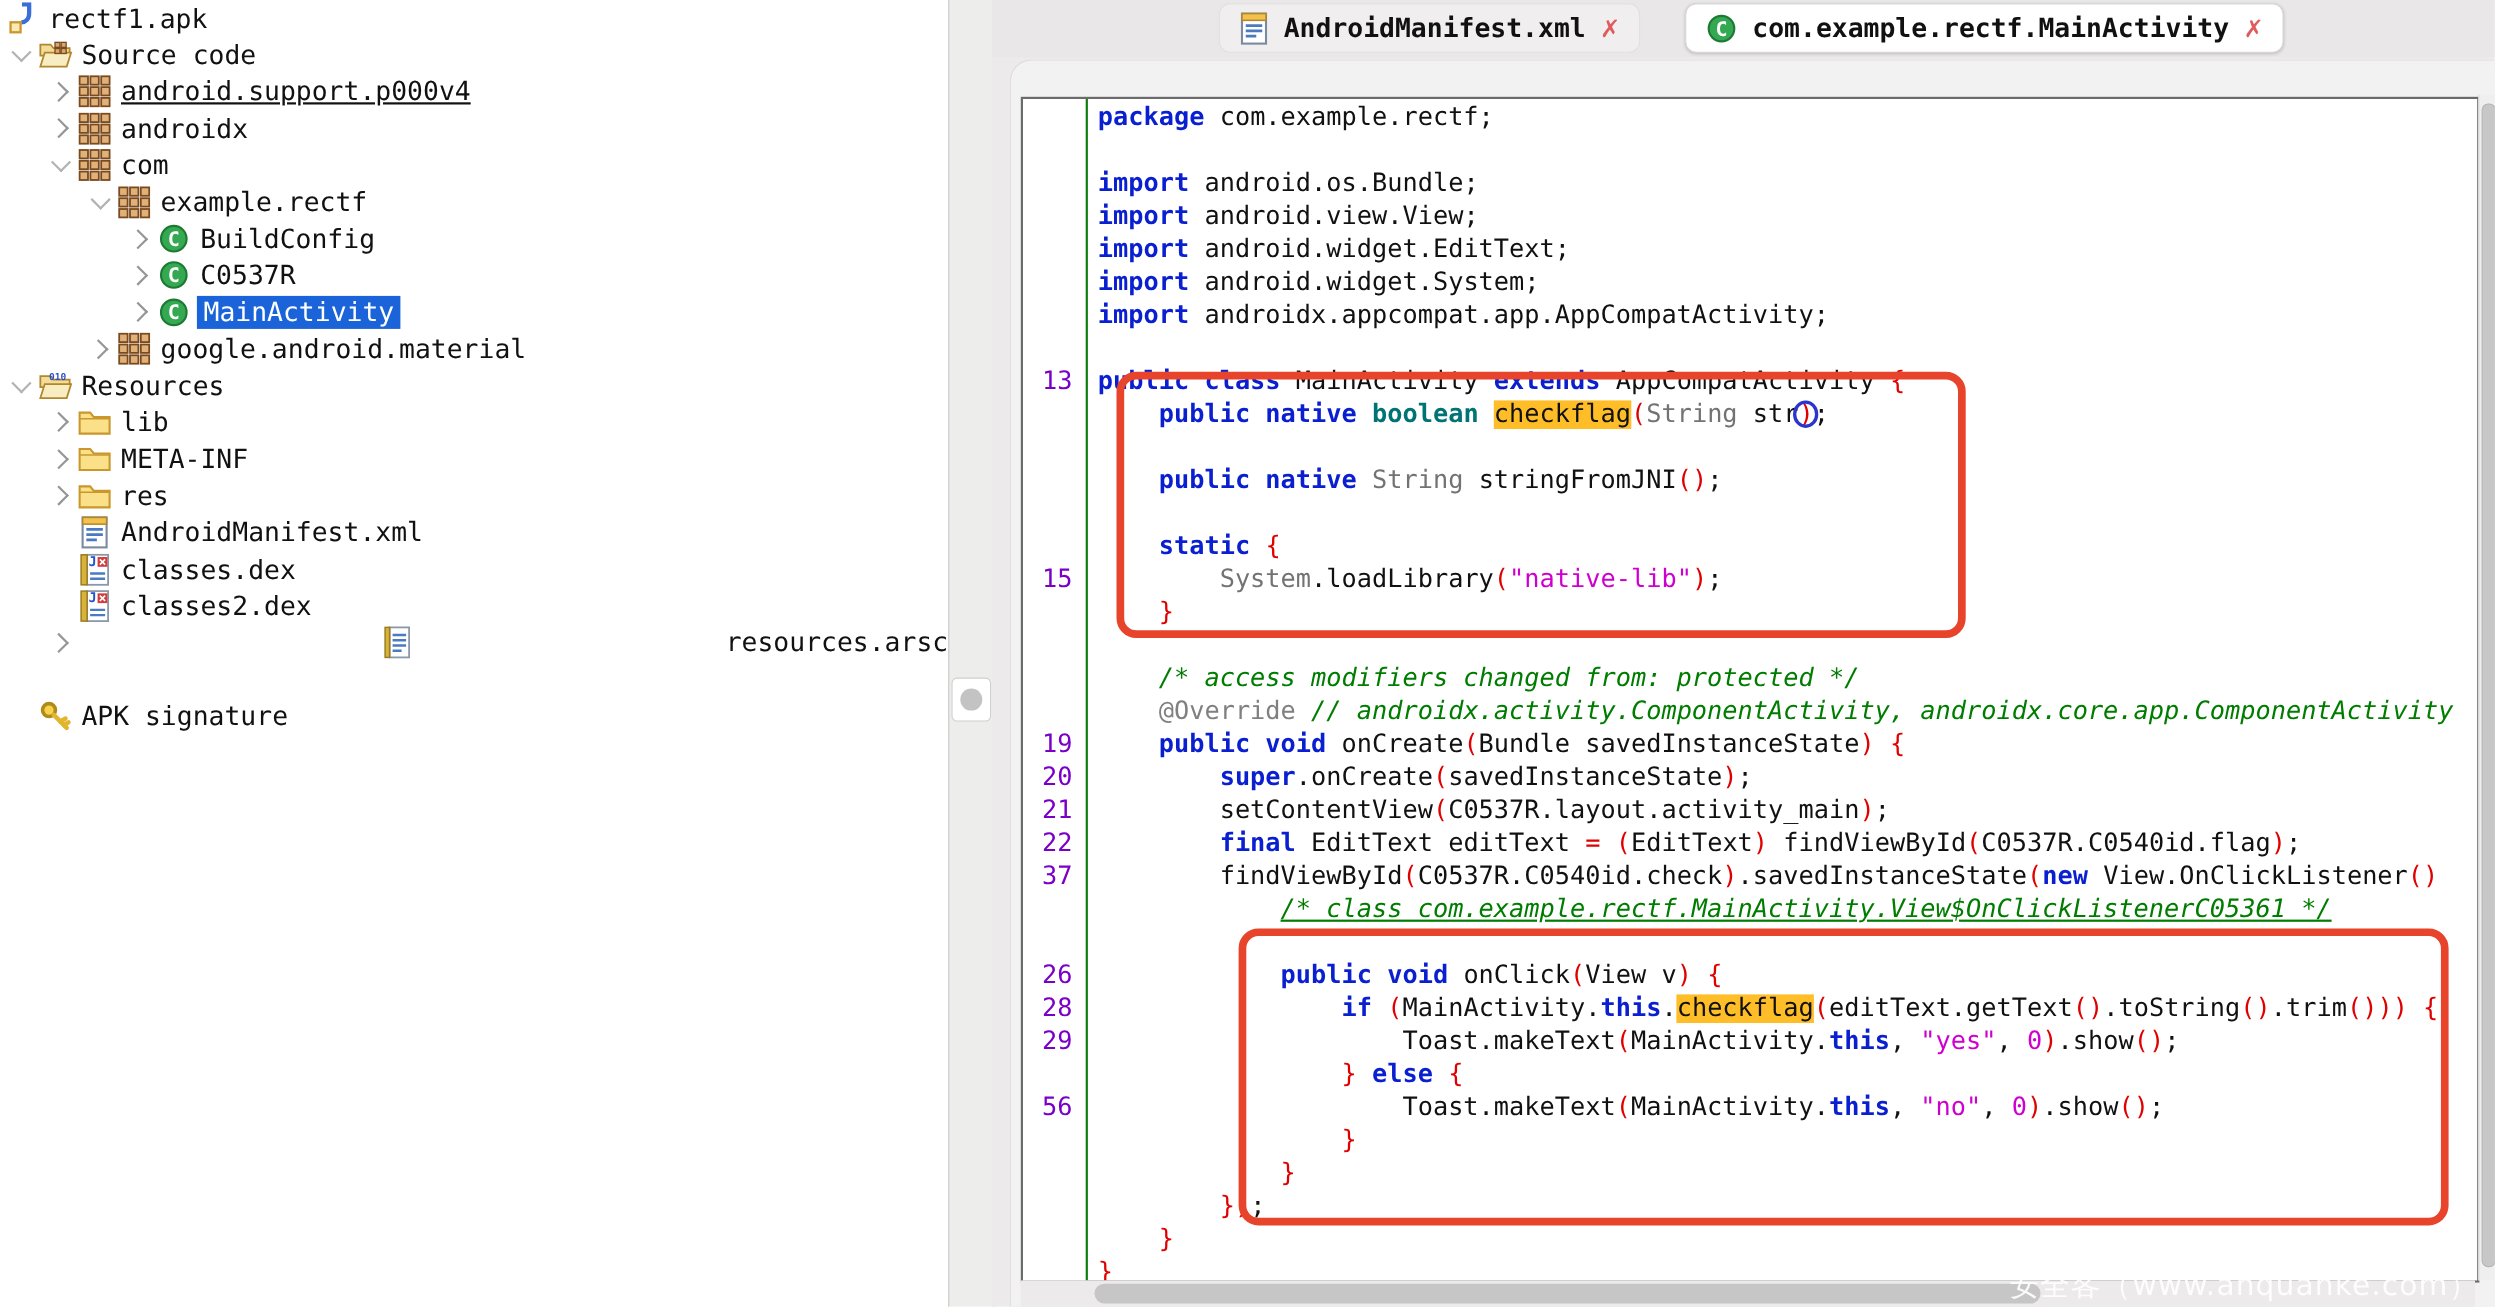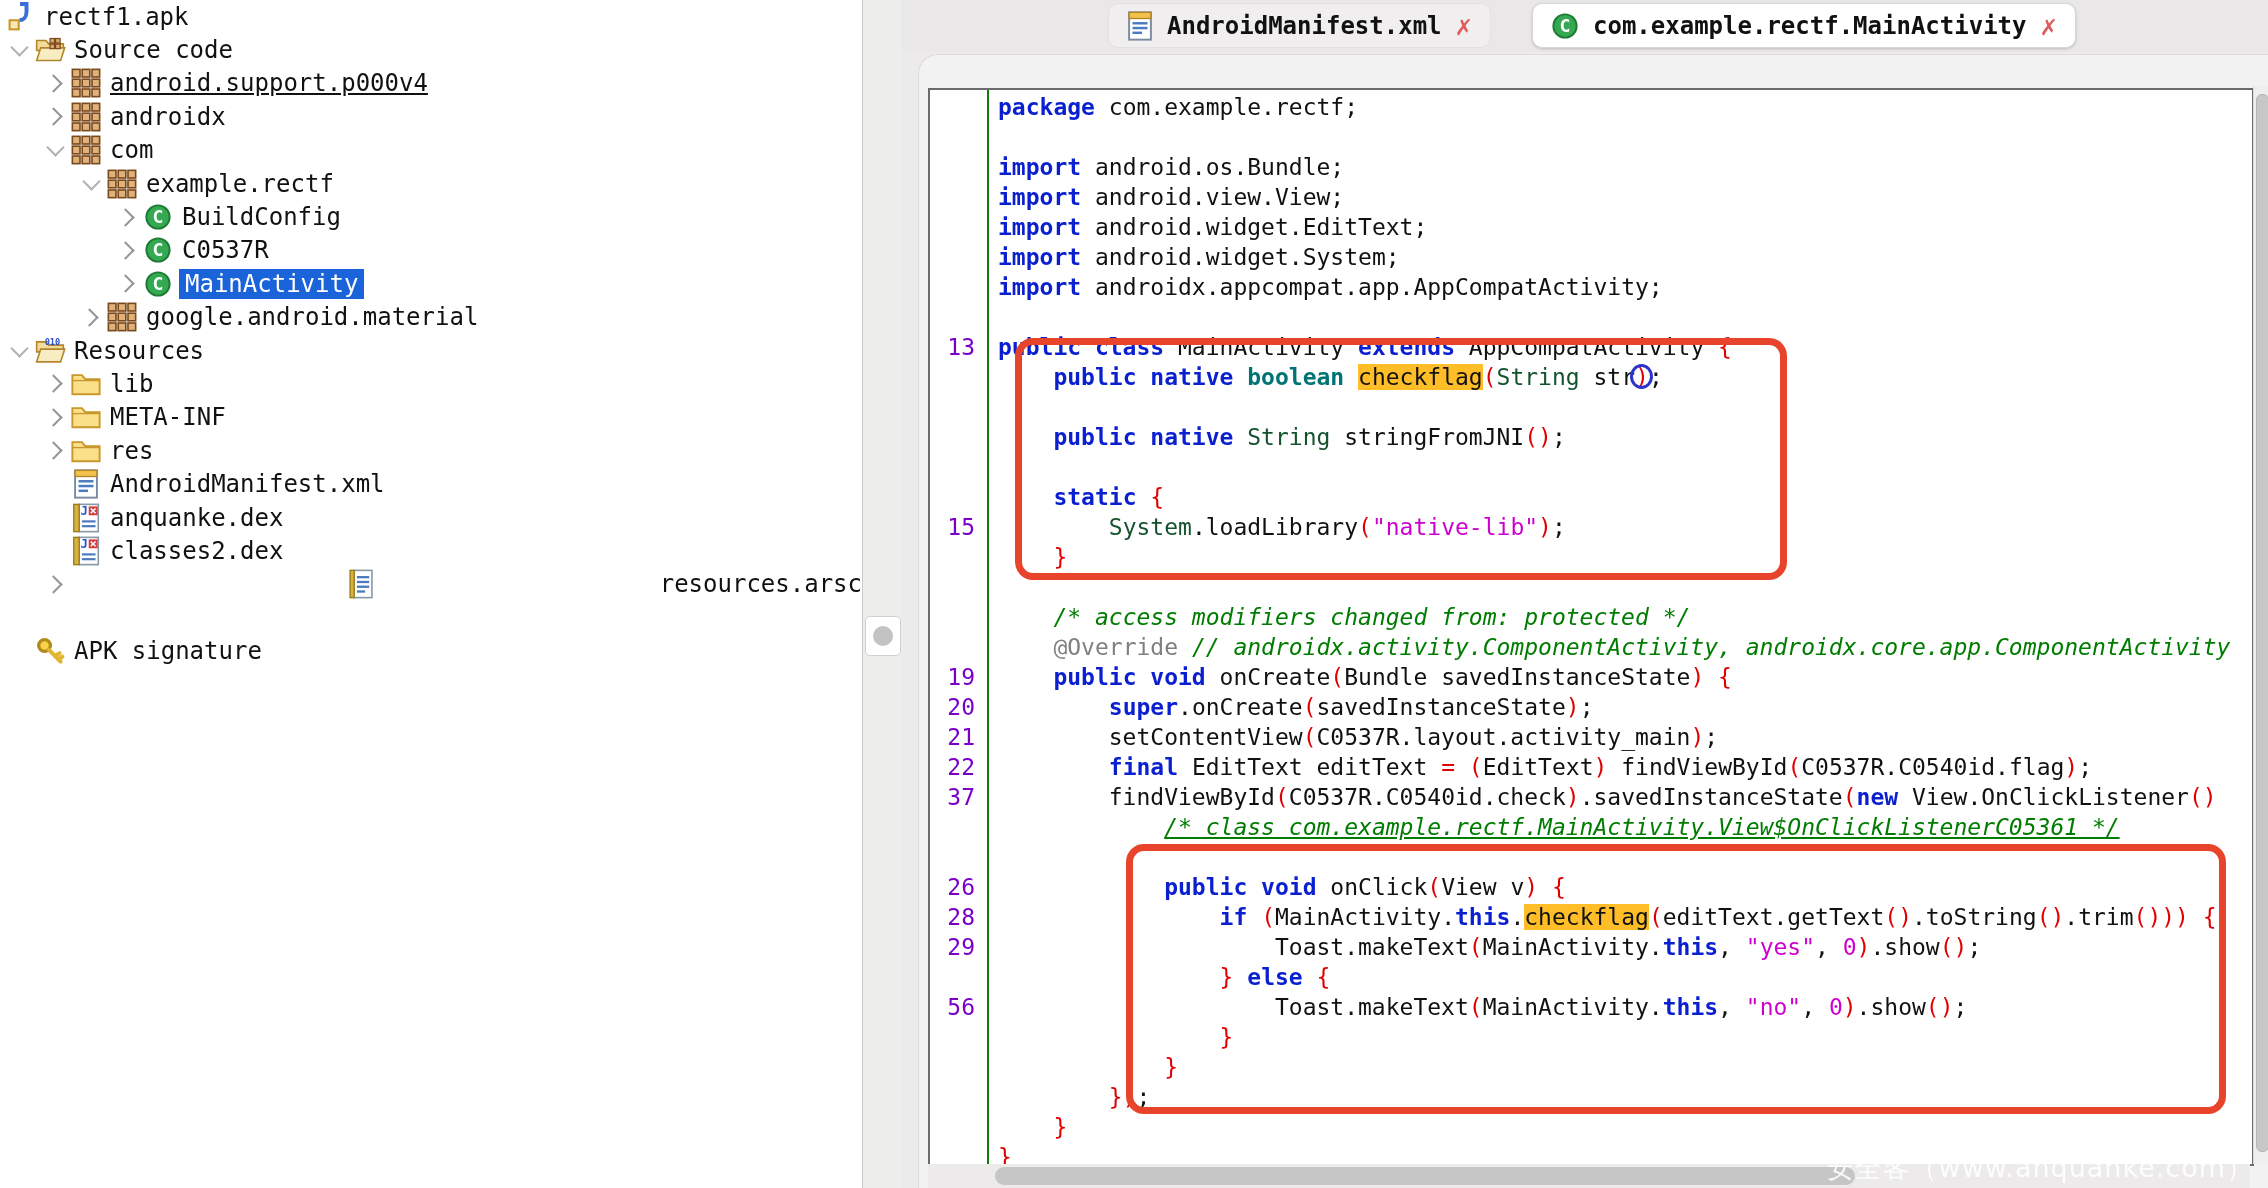--- a/index.html
+++ b/index.html
@@ -34,21 +34,21 @@
                border-radius:20px 0 0 0;border-top:1px solid #dddbdb;border-left:1px solid #dddbdb;}
   
   #editor{position:absolute;left:26px;top:88px;width:1322px;height:1074px;background:#fff;
           border:2px solid #6b6b6b;overflow:hidden;}
   #gutter{position:absolute;left:0;top:0;width:57px;height:100%;background:#fff;z-index:2;
           border-right:2.5px solid #0e7d0e;}
   .gn{position:absolute;left:0;width:45px;text-align:right;font-size:23px;line-height:30px;color:#7a00c8;}
   .cl{position:absolute;left:60px;height:30px;line-height:30px;padding-left:8px;font-size:23px;white-space:pre;color:#111;}
   .tk-kw{color:#0a1fd0;font-weight:bold;}
   .tk-type{color:#007474;font-weight:bold;}
-  .tk-cls{color:#14532d;}
+  .tk-cls{color:#737373;}
   .tk-str{color:#cf00cf;}
   .tk-num{color:#cf00cf;}
   .tk-cmt{color:#007d00;font-style:italic;}
   .tk-cmtu{color:#007d00;font-style:italic;text-decoration:underline;}
   .tk-ann{color:#808080;}
   .tk-sep{color:#e00000;}
   .tk-pln{color:#111;}
   .tk-hl{color:#111;background:#ffbe28;}
   .tk-match{color:#e00000;position:relative;}
   .tk-match::before{content:"";position:absolute;left:-5px;right:-4px;top:0px;bottom:1px;
@@ -187,21 +187,21 @@
     <div class="tree-row" style="padding-left: 40px;"><span class="chev none"></span><span class="ticon"><svg width="28" height="30" viewBox="0 0 20 22">
           <rect x="5" y="1" width="14" height="20" fill="#fff" stroke="#8a98a8" stroke-width="1.2"></rect>
           <rect x="1" y="1" width="4" height="20" fill="#d9b23c" stroke="#9a7d20" stroke-width="1"></rect>
           <text x="6" y="8.5" font-size="9" font-weight="bold" fill="#2255cc">J</text>
           <rect x="12" y="2.5" width="6.5" height="6.5" fill="#d23c3c"></rect>
           <path d="M13.5 4 l3.5 3.5 M17 4 l-3.5 3.5" stroke="#fff" stroke-width="1.1"></path>
           <g stroke="#4a7ac0" stroke-width="1.6">
             <path d="M7 13.5 h10"></path>
             <path d="M7 17 h10"></path>
           </g>
-        </svg></span><span class="tlabel">anquanke.dex</span></div>
+        </svg></span><span class="tlabel">classes.dex</span></div>
     <div class="tree-row" style="padding-left: 40px;"><span class="chev none"></span><span class="ticon"><svg width="28" height="30" viewBox="0 0 20 22">
           <rect x="5" y="1" width="14" height="20" fill="#fff" stroke="#8a98a8" stroke-width="1.2"></rect>
           <rect x="1" y="1" width="4" height="20" fill="#d9b23c" stroke="#9a7d20" stroke-width="1"></rect>
           <text x="6" y="8.5" font-size="9" font-weight="bold" fill="#2255cc">J</text>
           <rect x="12" y="2.5" width="6.5" height="6.5" fill="#d23c3c"></rect>
           <path d="M13.5 4 l3.5 3.5 M17 4 l-3.5 3.5" stroke="#fff" stroke-width="1.1"></path>
           <g stroke="#4a7ac0" stroke-width="1.6">
             <path d="M7 13.5 h10"></path>
             <path d="M7 17 h10"></path>
           </g>

